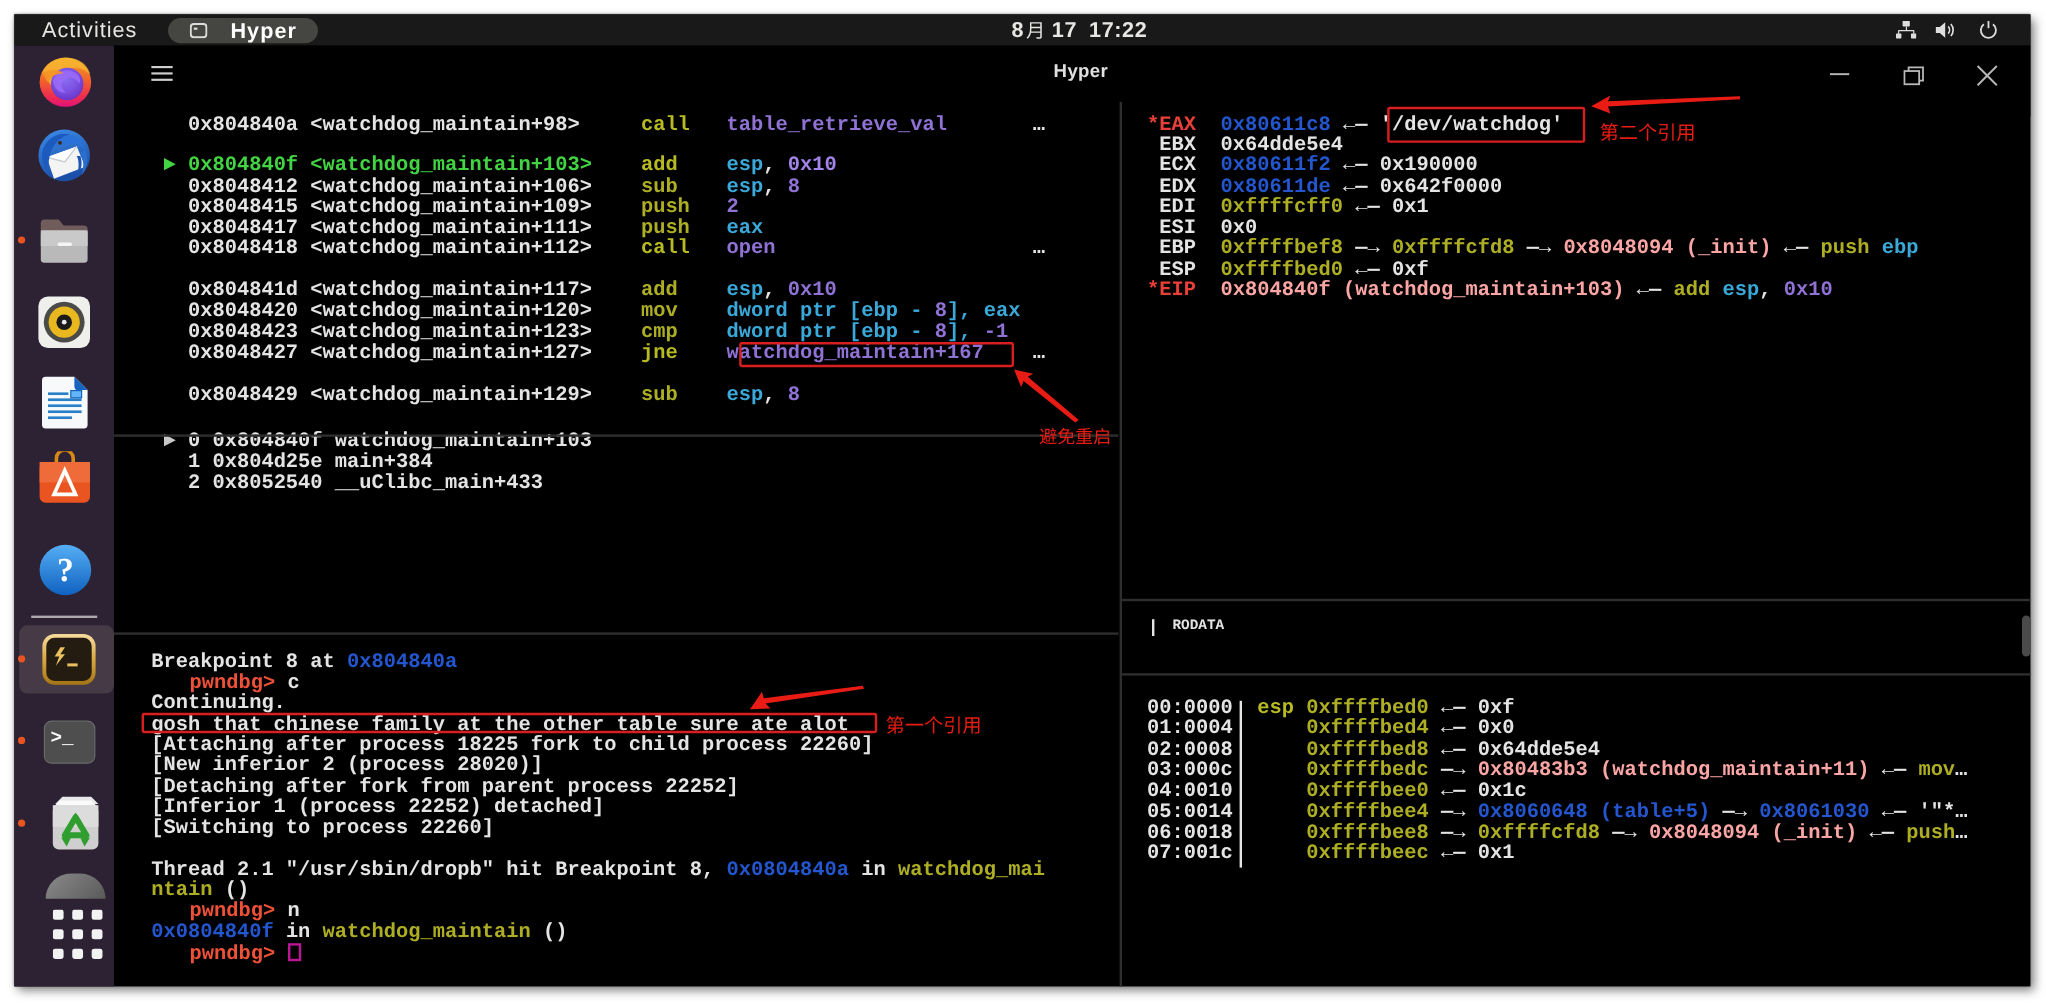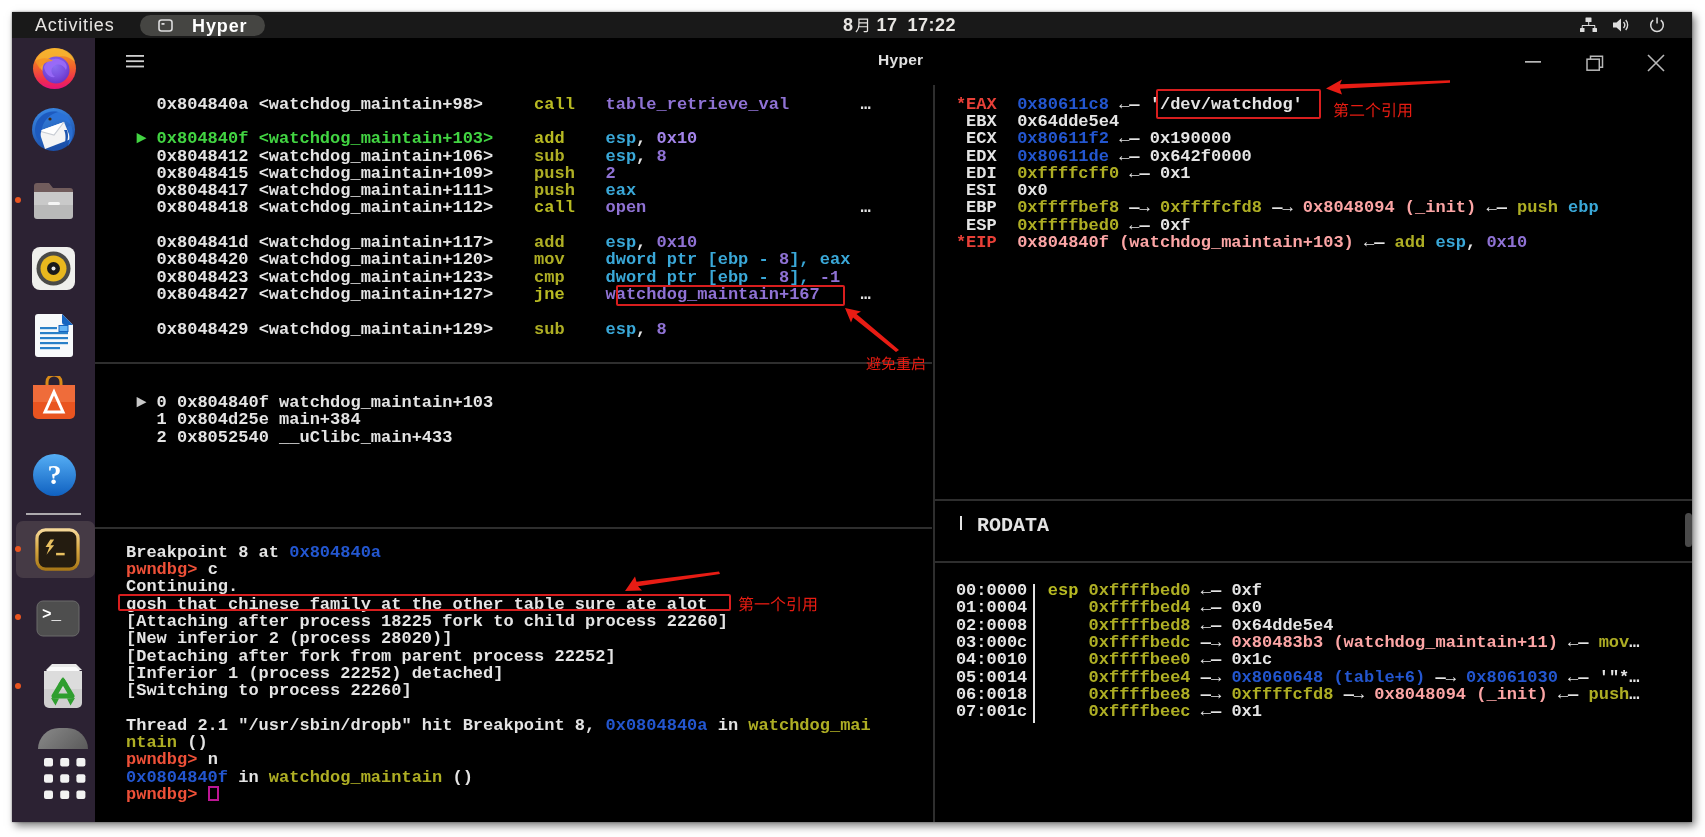--- a/index.html
+++ b/index.html
@@ -20,21 +20,21 @@
 .w  { color:#e4e4e4; }
 .gy { color:#c8c8c8; }
 .ol { color:#aeae24; }
 .olb { color:#b8ba22; }
 .cy { color:#3aa8d8; }
 .pu { color:#8f72d4; }
 .pub { color:#a384ea; }
 .bl { color:#2356cf; }
 .rd { color:#fca5a5; }
 .gr { color:#42d442; }
-.pw { color:#ee5038; }
+.pw { color:#ee5038;margin-left:32px; }
 .rn { color:#e84038; }
 #cursor { display:inline-block; box-sizing:border-box; width:11px; height:15px; border:2.2px solid #bd1694; vertical-align:-2px; }
 .hline { position:absolute; height:2px; background:#2e2e2e; }
 .vline { position:absolute; width:2px; background:#2e2e2e; }
 .redbox { position:absolute; border:2px solid #d81e1e; border-radius:2px; }
 .ann { position:absolute; }
 svg.arrow { position:absolute; overflow:visible; }
 </style></head><body>
 <div id="shot">
   <div id="topbar">
@@ -219,21 +219,21 @@
    <span class="w">0x8048415 &lt;watchdog_maintain+109&gt;</span>    <span class="ol">push</span>   <span class="pu">2</span>
    <span class="w">0x8048417 &lt;watchdog_maintain+111&gt;</span>    <span class="ol">push</span>   <span class="cy">eax</span>
    <span class="w">0x8048418 &lt;watchdog_maintain+112&gt;</span>    <span class="olb">call</span>   <span class="pu">open</span>                     <span class="w">…</span>
 
    <span class="w">0x804841d &lt;watchdog_maintain+117&gt;</span>    <span class="ol">add</span>    <span class="cy">esp</span><span class="w">, </span><span class="pu">0x10</span>
    <span class="w">0x8048420 &lt;watchdog_maintain+120&gt;</span>    <span class="ol">mov</span>    <span class="cy">dword ptr [ebp - </span><span class="pu">8</span><span class="cy">], </span><span class="cy">eax</span>
    <span class="w">0x8048423 &lt;watchdog_maintain+123&gt;</span>    <span class="ol">cmp</span>    <span class="cy">dword ptr [ebp - </span><span class="pu">8</span><span class="cy">], </span><span class="pu">-1</span>
    <span class="w">0x8048427 &lt;watchdog_maintain+127&gt;</span>    <span class="olb">jne</span>    <span class="pu">watchdog_maintain+167</span>    <span class="w">…</span>
 
    <span class="w">0x8048429 &lt;watchdog_maintain+129&gt;</span>    <span class="ol">sub</span>    <span class="cy">esp</span><span class="w">, </span><span class="pu">8</span></pre>
-  <pre style="left:114px; top:382px"> <span class="gy">►</span> <span class="w">0 0x804840f watchdog_maintain+103</span>
+  <pre style="left:114px; top:348px"> <span class="gy">►</span> <span class="w">0 0x804840f watchdog_maintain+103</span>
    <span class="w">1 0x804d25e main+384</span>
    <span class="w">2 0x8052540 __uClibc_main+433</span></pre>
   <pre style="left:114px; top:531.9px"><span class="w">Breakpoint 8 at </span><span class="bl">0x804840a</span>
 <span class="pw">pwndbg&gt; </span><span class="w">c</span>
 <span class="w">Continuing.</span>
 <span class="w">gosh that chinese family at the other table sure ate alot</span>
 <span class="w">[Attaching after process 18225 fork to child process 22260]</span>
 <span class="w">[New inferior 2 (process 28020)]</span>
 <span class="w">[Detaching after fork from parent process 22252]</span>
 <span class="w">[Inferior 1 (process 22252) detached]</span>
@@ -251,25 +251,25 @@
    <span class="w">EDI</span>  <span class="ol">0xffffcff0</span> <span class="w">←—</span> <span class="w">0x1</span>
    <span class="w">ESI</span>  <span class="w">0x0</span>
    <span class="w">EBP</span>  <span class="ol">0xffffbef8</span> <span class="w">—→</span> <span class="ol">0xffffcfd8</span> <span class="w">—→</span> <span class="rd">0x8048094 (_init)</span> <span class="w">←—</span> <span class="ol">push</span> <span class="cy">ebp</span>
    <span class="w">ESP</span>  <span class="ol">0xffffbed0</span> <span class="w">←—</span> <span class="w">0xf</span>
   <span class="rn">*EIP</span>  <span class="rd">0x804840f (watchdog_maintain+103)</span> <span class="w">←—</span> <span class="ol">add</span> <span class="cy">esp</span><span class="w">, </span><span class="pu">0x10</span></pre>
   <pre style="left:923.5px; top:570.1px">  <span class="w">00:0000</span>  <span class="olb">esp</span> <span class="ol">0xffffbed0</span> <span class="w">←—</span> <span class="w">0xf</span>
   <span class="w">01:0004</span>      <span class="ol">0xffffbed4</span> <span class="w">←—</span> <span class="w">0x0</span>
   <span class="w">02:0008</span>      <span class="ol">0xffffbed8</span> <span class="w">←—</span> <span class="w">0x64dde5e4</span>
   <span class="w">03:000c</span>      <span class="ol">0xffffbedc</span> <span class="w">—→</span> <span class="rd">0x80483b3 (watchdog_maintain+11)</span> <span class="w">←—</span> <span class="ol">mov</span><span class="w">…</span>
   <span class="w">04:0010</span>      <span class="ol">0xffffbee0</span> <span class="w">←—</span> <span class="w">0x1c</span>
-  <span class="w">05:0014</span>      <span class="ol">0xffffbee4</span> <span class="w">—→</span> <span class="bl">0x8060648 (table+6)</span> <span class="w">—→</span> <span class="bl">0x8061030</span> <span class="w">←—</span> <span class="w">'"*</span><span class="w">…</span>
+  <span class="w">05:0014</span>      <span class="ol">0xffffbee4</span> <span class="w">—→</span> <span class="bl">0x8060648 (table+5)</span> <span class="w">—→</span> <span class="bl">0x8061030</span> <span class="w">←—</span> <span class="w">'"*</span><span class="w">…</span>
   <span class="w">06:0018</span>      <span class="ol">0xffffbee8</span> <span class="w">—→</span> <span class="ol">0xffffcfd8</span> <span class="w">—→</span> <span class="rd">0x8048094 (_init)</span> <span class="w">←—</span> <span class="ol">push</span><span class="w">…</span>
   <span class="w">07:001c</span>      <span class="ol">0xffffbeec</span> <span class="w">←—</span> <span class="w">0x1</span></pre>
   <div style="position:absolute;left:948px;top:504px;width:2px;height:14px;background:#e4e4e4"></div>
-  <div style="position:absolute;left:965px;top:502px;font-family:'Liberation Mono',monospace;font-weight:700;font-size:20px;color:#e4e4e4">RODATA</div>
+  <div style="position:absolute;left:965px;top:502px;font-family:'Liberation Mono',monospace;font-weight:700;font-size:12px;color:#e4e4e4">RODATA</div>
   <div style="position:absolute;left:1020.5px;top:572px;width:2px;height:139px;background:#e4e4e4"></div>
 
   <div class="vline" style="left:920.5px; top:73px; height:737px"></div>
   <div class="hline" style="left:83px; top:349.7px; width:837px"></div>
   <div class="hline" style="left:83px; top:515px; width:837px"></div>
   <div class="hline" style="left:922.5px; top:486.8px; width:757px"></div>
   <div class="hline" style="left:922.5px; top:548.8px; width:757px"></div>
   <div style="position:absolute;left:1672.5px;top:500.5px;width:7px;height:34px;border-radius:3.5px;background:#4a4a4a"></div>
 </div>
 

